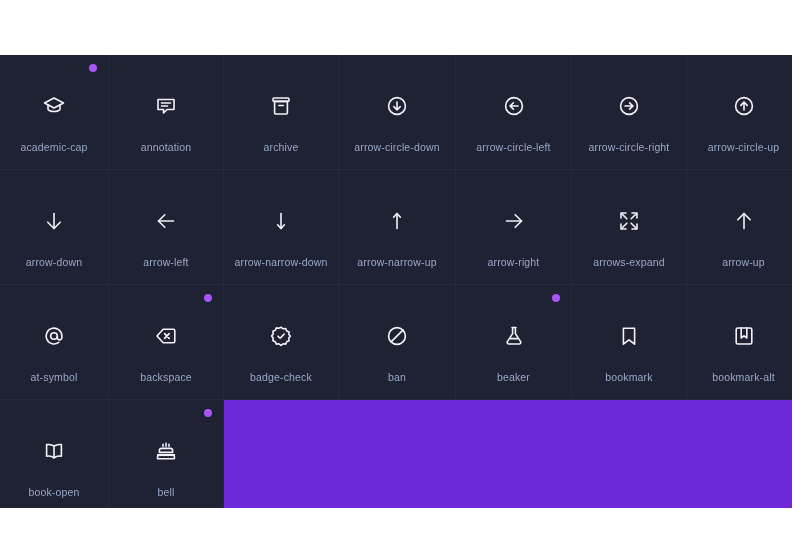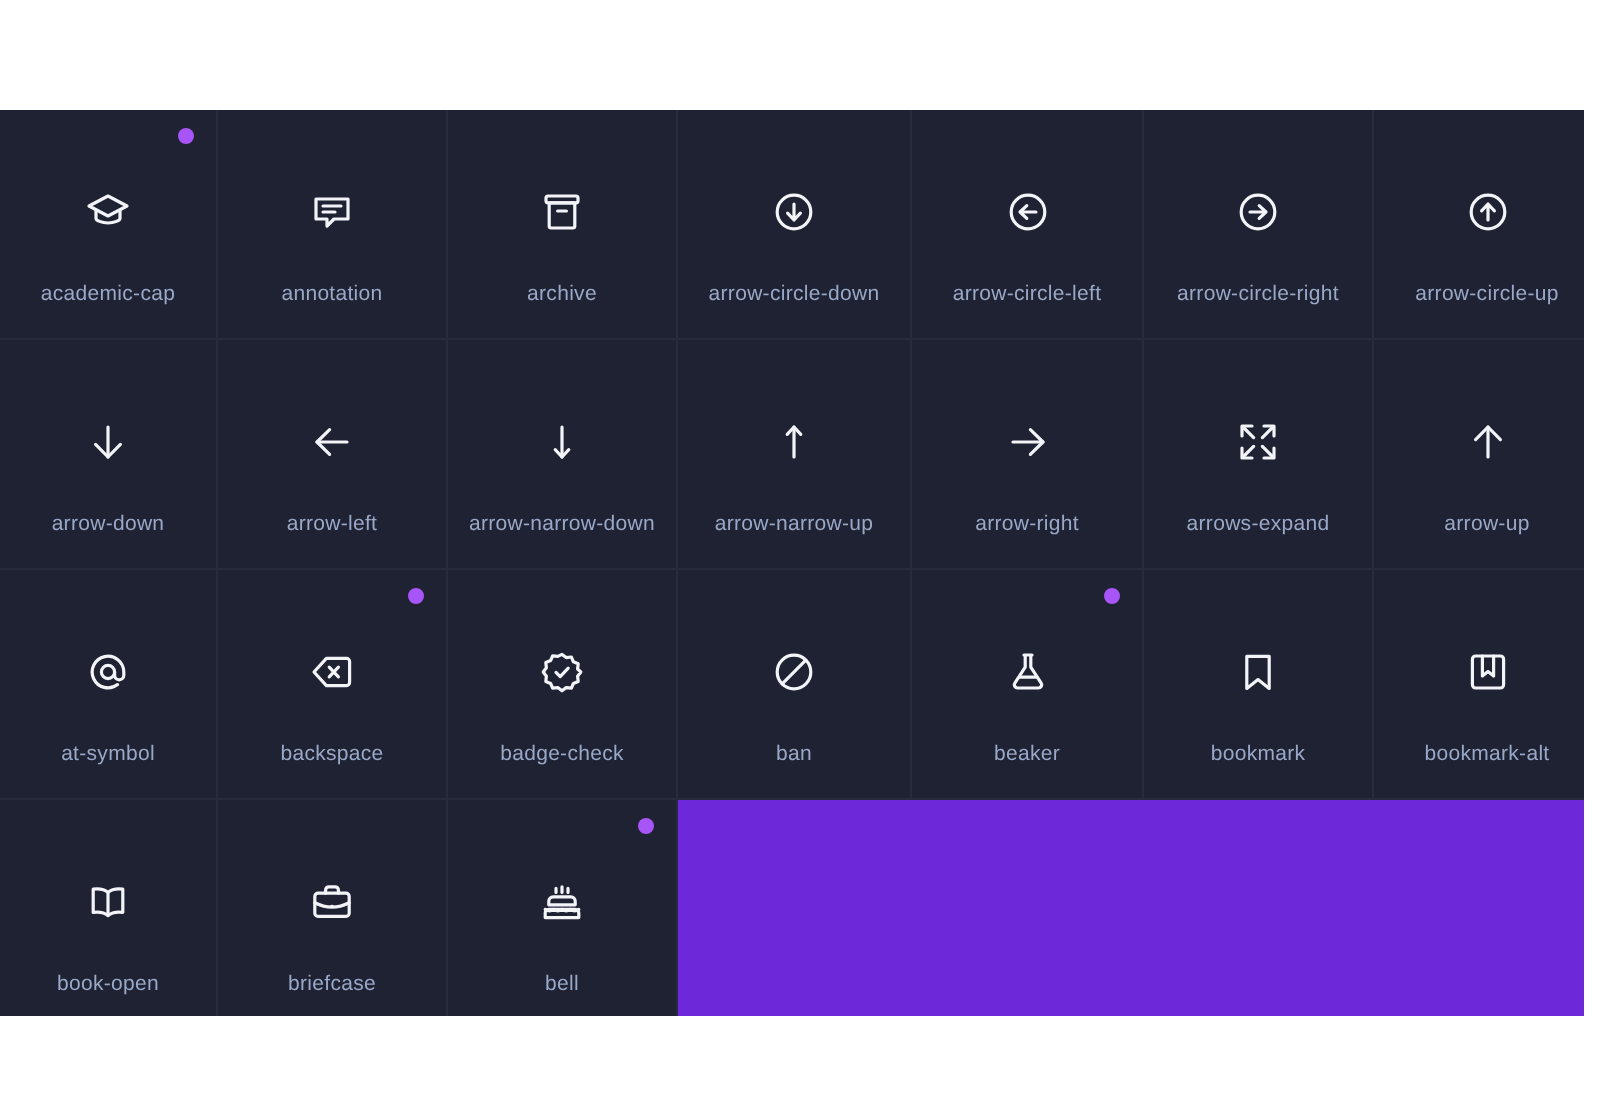--- a/index.html
+++ b/index.html
@@ -290,31 +290,20 @@
       <div class="cell">
         <span class="glyph">
           <svg viewBox="0 0 24 24">
             <path d="M12 7.2C10.4 5.8 7.9 5.2 4.6 5.6v11.6c3.3-.4 5.8.2 7.4 1.6 1.6-1.4 4.1-2 7.4-1.6V5.6c-3.3-.4-5.8.2-7.4 1.6z"></path>
             <path d="M12 7.2v11.6"></path>
           </svg>
         </span>
         <span class="label">book-open</span>
       </div>
       <div class="cell">
-        <span class="glyph">
-          <svg viewBox="0 0 24 24">
-            <rect x="3.4" y="7.6" width="17.2" height="11.6" rx="1.6"></rect>
-            <path d="M8.8 7.6V6a1.6 1.6 0 0 1 1.6-1.6h3.2A1.6 1.6 0 0 1 15.2 6v1.6"></path>
-            <path d="M3.4 12.4c3 1.5 5.9 2.2 8.6 2.2s5.6-.7 8.6-2.2"></path>
-            <path d="M11.8 14.2h.4"></path>
-          </svg>
-        </span>
-        <span class="label">briefcase</span>
-      </div>
-      <div class="cell">
         <span class="dot"></span>
         <span class="glyph">
           <svg viewBox="0 0 24 24">
             <path d="M9 5.2v2M12 4.4v2.8M15 5.2v2"></path>
             <path d="M5.4 11.6a2.2 2.2 0 0 1 2.2-2.2h8.8a2.2 2.2 0 0 1 2.2 2.2v1.8H5.4z"></path>
             <path d="M3.6 19.8v-2.3c0-1 .8-1.8 1.8-1.8h13.2c1 0 1.8.8 1.8 1.8v2.3z"></path>
             <path d="M3.6 15.7c1.4 1 2.8 1 4.2 0 1.4 1 2.8 1 4.2 0 1.4 1 2.8 1 4.2 0 1.4 1 2.8 1 4.2 0"></path>
           </svg>
         </span>
         <span class="label">bell</span>

